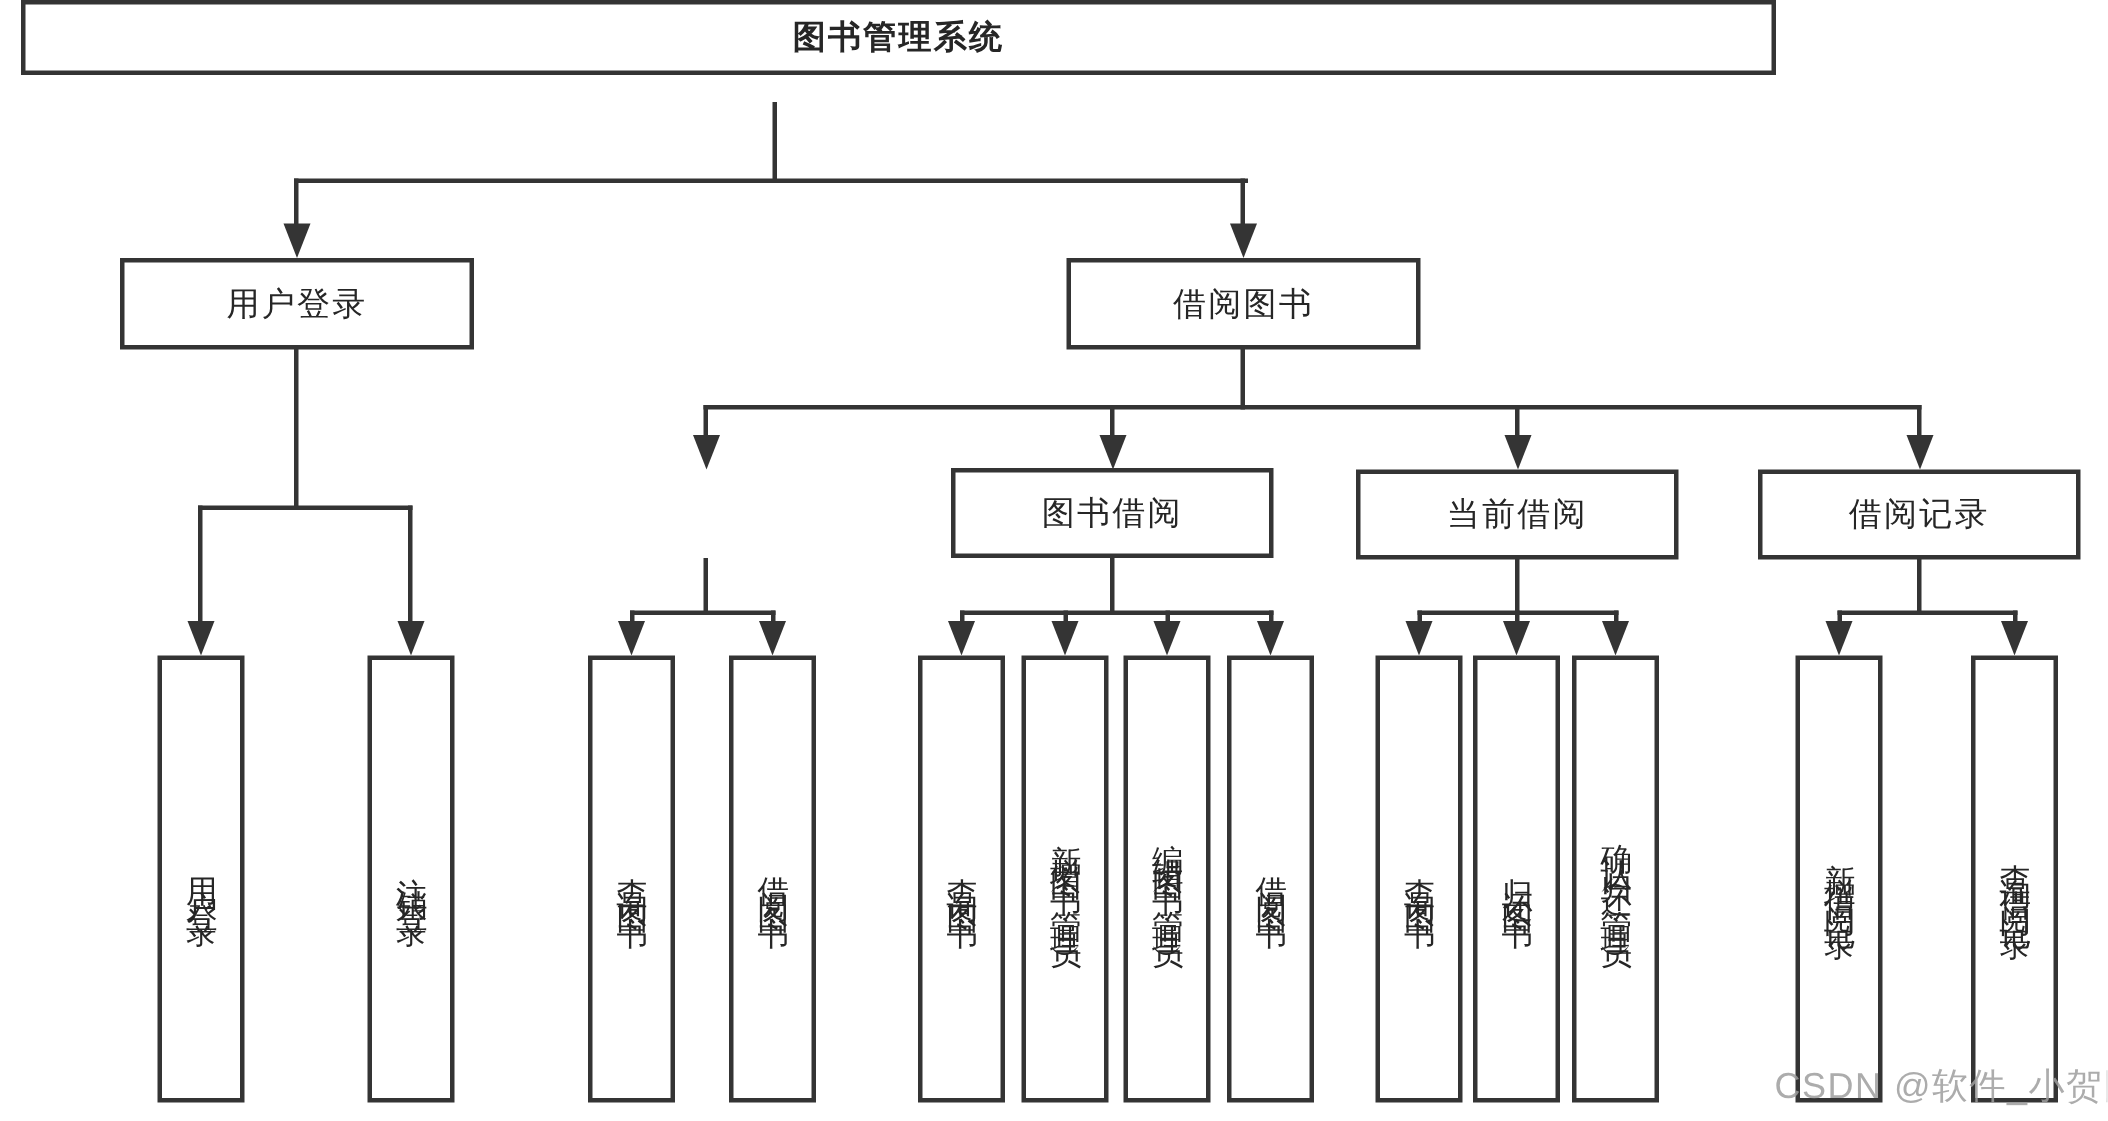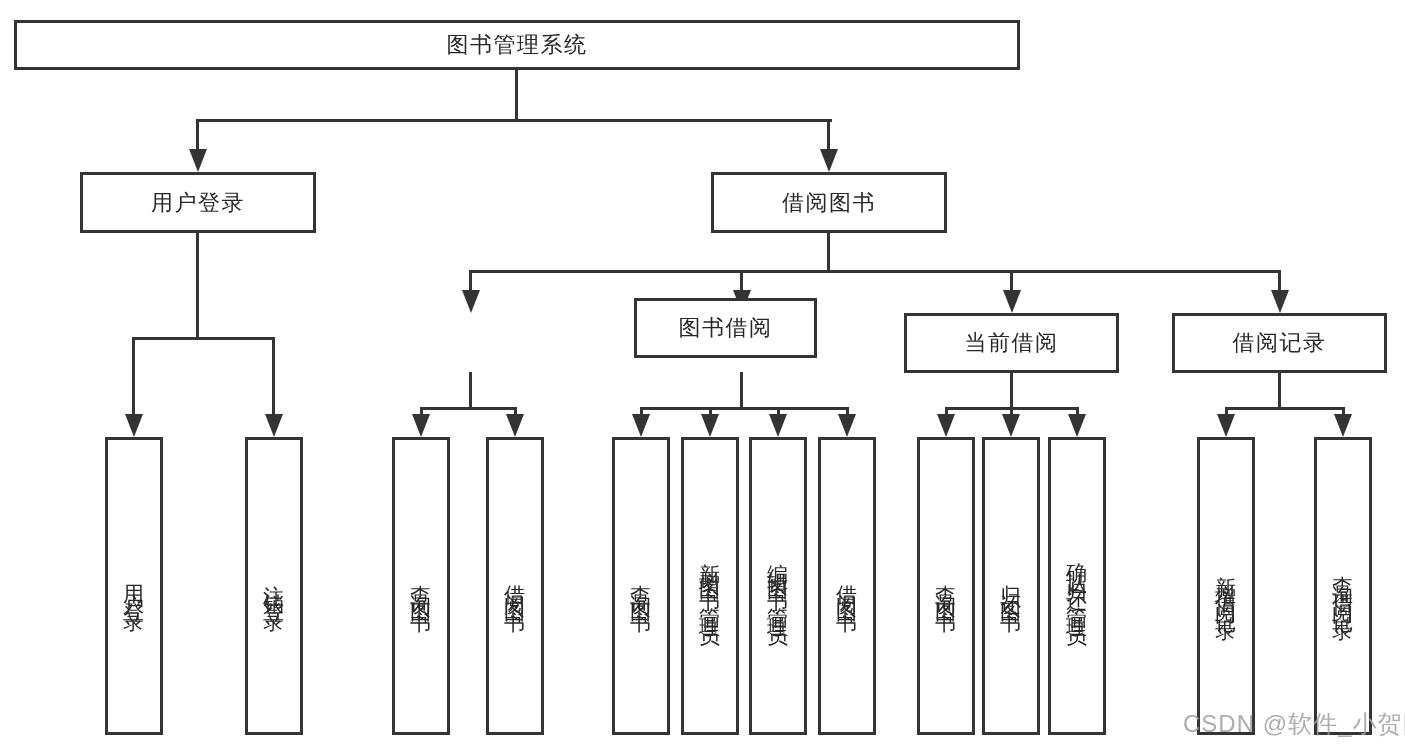--- a/index.html
+++ b/index.html
@@ -29,21 +29,21 @@
     position:absolute; left:1183px; top:708px; z-index:5;
     font-size:24px; color:rgba(158,158,158,0.85);
     letter-spacing:1px; white-space:nowrap;
   }
 </style>
 </head>
 <body>
 
 <div class="canvas">
 
-  <div class="box" style="left:14px; top:20px; width:1006px; height:50px;">
+  <div class="box" style="left:14px; top:0; width:1170px; height:50px;font-weight:bold;">
     <span class="hlabel">图书管理系统</span>
   </div>
 
   <div class="line" style="left:515px; top:68px; width:3px; height:54px;"></div>
   <div class="line" style="left:196px; top:119px; width:636px; height:3px;"></div>
   <div class="line" style="left:196px; top:119px; width:3px; height:33px;"></div>
   <div class="line" style="left:827px; top:119px; width:3px; height:33px;"></div>
   <div class="arrow" style="left:189px; top:149px;"></div>
   <div class="arrow" style="left:820px; top:149px;"></div>
 
@@ -65,21 +65,21 @@
   <div class="line" style="left:469px; top:270px; width:812px; height:3px;"></div>
   <div class="line" style="left:469px; top:270px; width:3px; height:22px;"></div>
   <div class="line" style="left:740px; top:270px; width:3px; height:22px;"></div>
   <div class="line" style="left:1010px; top:270px; width:3px; height:22px;"></div>
   <div class="line" style="left:1278px; top:270px; width:3px; height:22px;"></div>
   <div class="arrow" style="left:462px; top:290px;"></div>
   <div class="arrow" style="left:733px; top:290px;"></div>
   <div class="arrow" style="left:1003px; top:290px;"></div>
   <div class="arrow" style="left:1271px; top:290px;"></div>
 
-  <div class="box" style="left:634px; top:298px; width:183px; height:60px;">
+  <div class="box" style="left:634px; top:312px; width:215px; height:60px;">
     <span class="hlabel">图书借阅</span>
   </div>
   <div class="box" style="left:1172px; top:313px; width:215px; height:60px;">
     <span class="hlabel">借阅记录</span>
   </div>
   <div class="box" style="left:904px; top:313px; width:215px; height:60px;">
     <span class="hlabel">当前借阅</span>
   </div>
 
   <div class="line" style="left:469px; top:372px; width:3px; height:38px;"></div>

